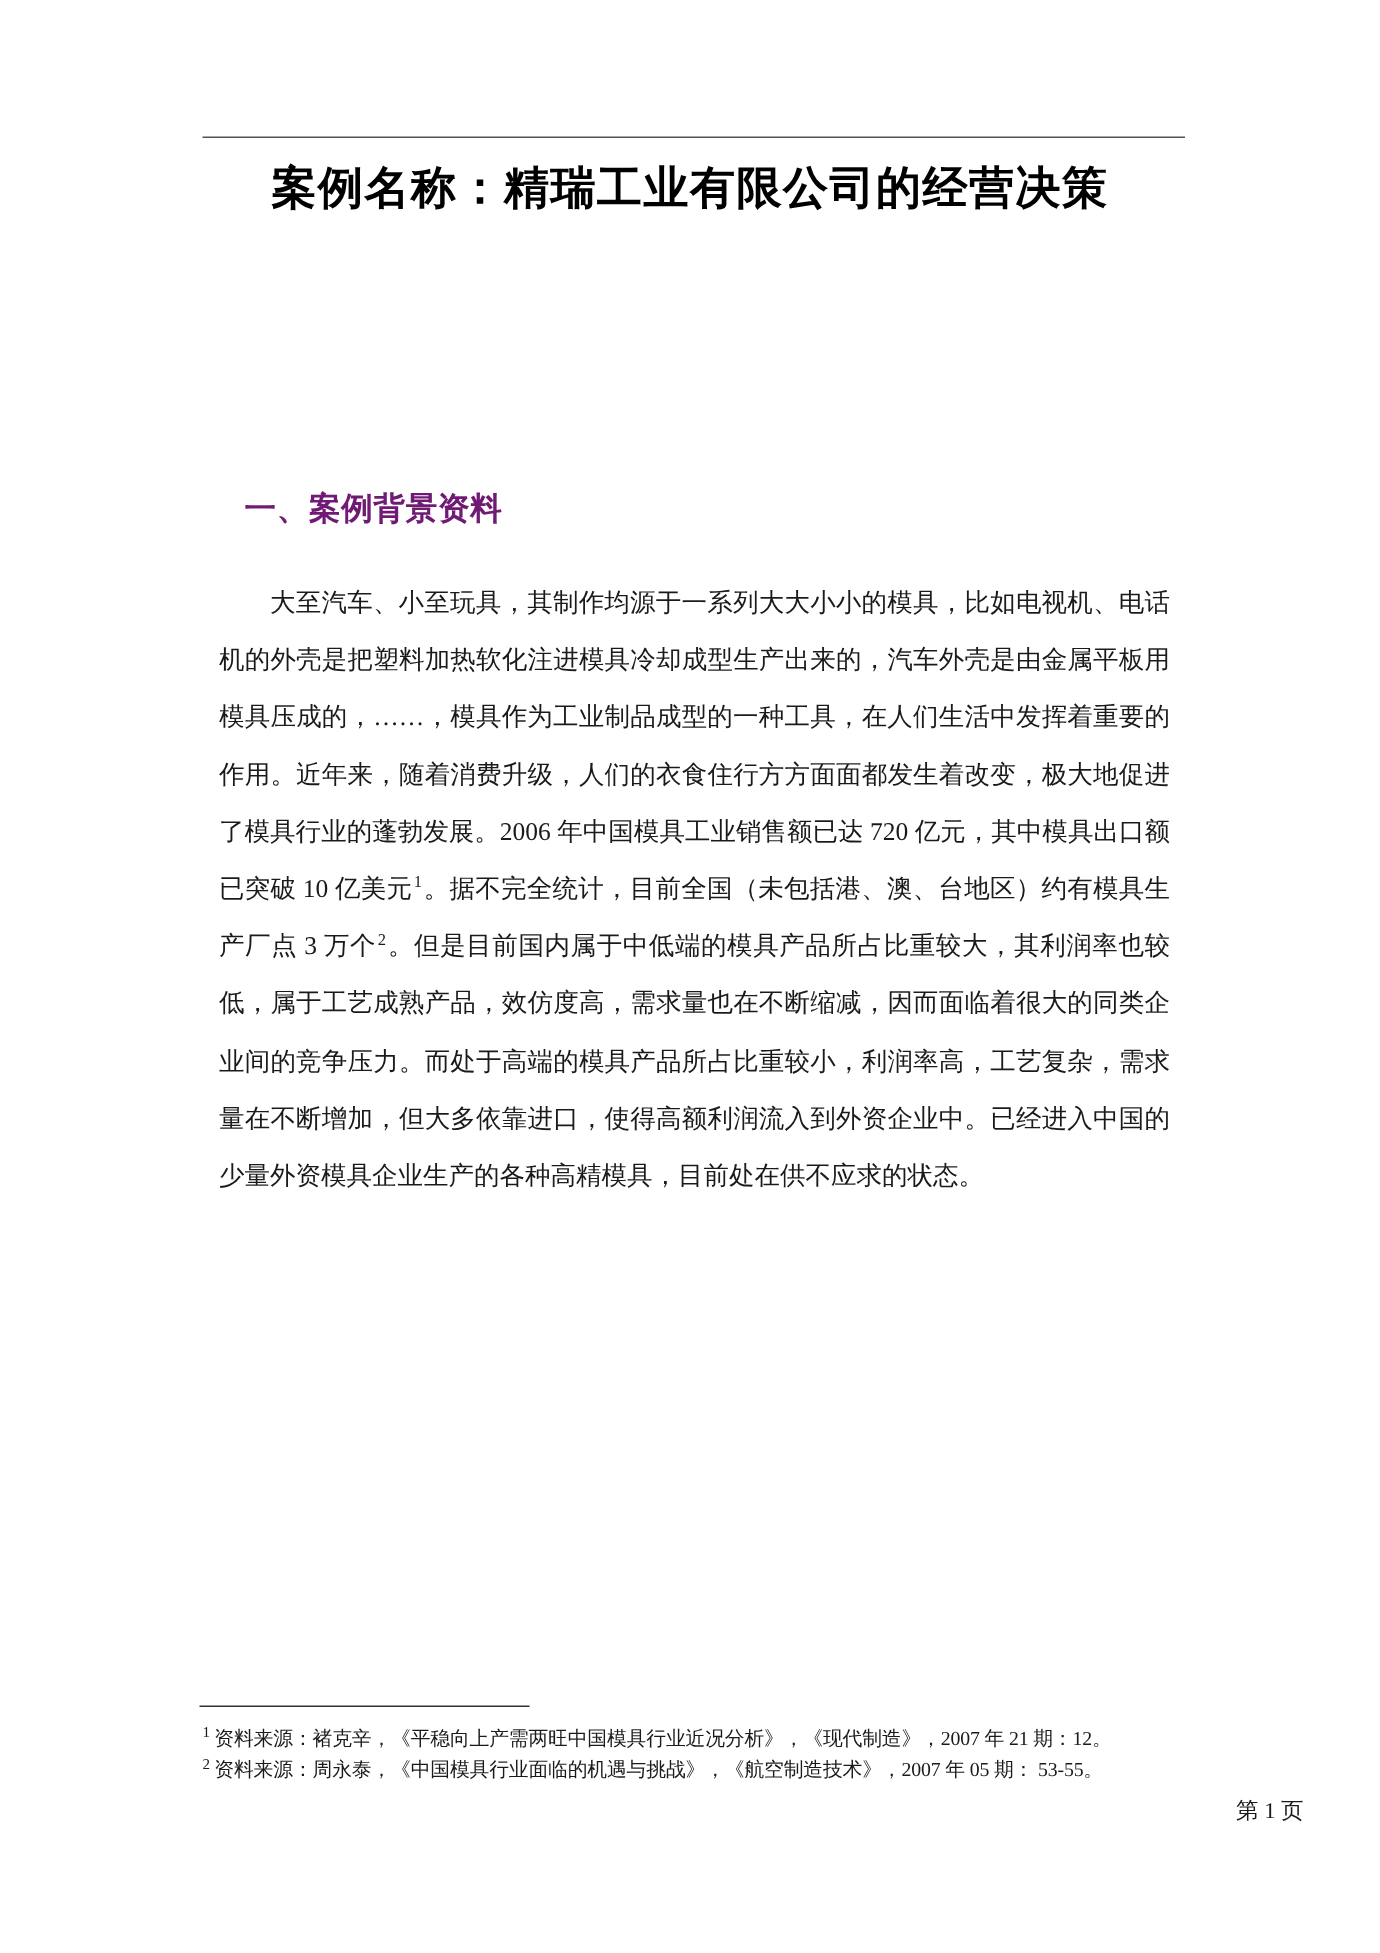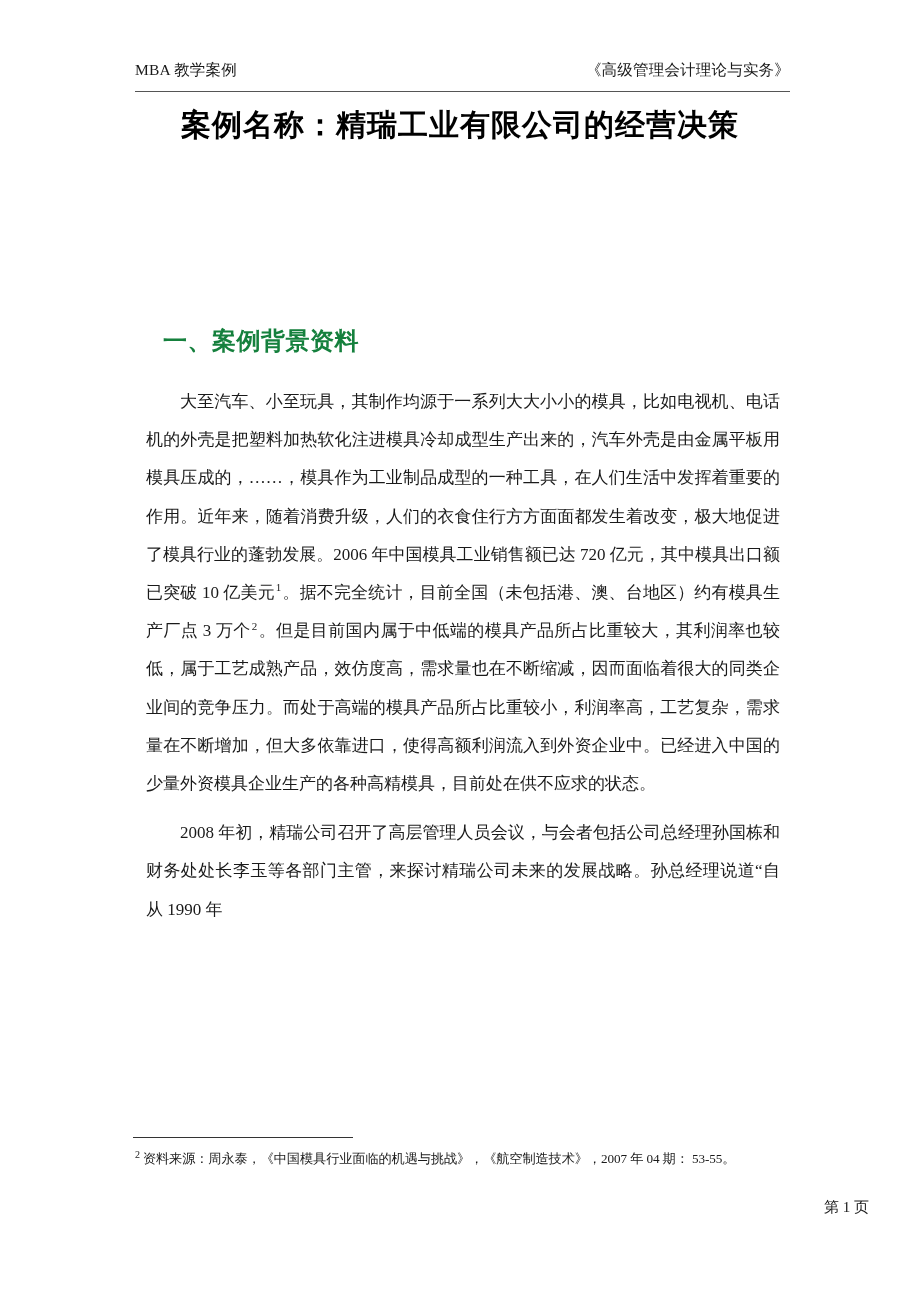--- a/index.html
+++ b/index.html
@@ -87,23 +87,23 @@
     text-justify: inter-character;
   }
 
   
   .section-heading {
     position: absolute;
     left: 163px;
     top: 325px;
     font-family: "DejaVu Sans", "Liberation Sans", sans-serif;
     font-weight: bold;
-    font-size: 24px;
+    font-size: 21px;
     letter-spacing: 0.5px;
-    color: #15803d;
+    color: #701a75;
   }
 
   
   .body-block {
     position: absolute;
     left: 135px;
     top: 372px;
     width: 656px;
     font-size: 17px;
     line-height: 38.2px;
@@ -160,36 +160,32 @@
     text-align: right;
     font-size: 15px;
     padding-left: 24px;
   }
 </style>
 </head>
 <body>
 
 <div class="page">
 
-  <div class="header">
-    <span class="header-left">MBA 教学案例</span>
-    <span class="header-right">《高级管理会计理论与实务》</span>
-  </div>
   <div class="header-rule"></div>
 
   <div class="doc-title">案例名称：精瑞工业有限公司的经营决策</div>
 
 
   <div class="section-heading">一、案例背景资料</div>
 
   <div class="body-block">
     <p><span>大至汽车、小至玩具，其制作均源于一系列大大小小的模具，比如电视机、电话机的外壳是把塑料加热软化注进模具冷却成型生产出来的，汽车外壳是由金属平板用模具压成的，……，模具作为工业制品成型的一种工具，在人们生活中发挥着重要的作用。近年来，随着消费升级，人们的衣食住行方方面面都发生着改变，极大地促进了模具行业的蓬勃发展。2006 年中国模具工业销售额已达 720 亿元，其中模具出口额已突破 10 亿美元</span><sup>1</sup><span>。据不完全统计，目前全国（未包括港、澳、台地区）约有模具生产厂点 3 万个</span><sup>2</sup><span>。但是目前国内属于中低端的模具产品所占比重较大，其利润率也较低，属于工艺成熟产品，效仿度高，需求量也在不断缩减，因而面临着很大的同类企业间的竞争压力。而处于高端的模具产品所占比重较小，利润率高，工艺复杂，需求量在不断增加，但大多依靠进口，使得高额利润流入到外资企业中。已经进入中国的少量外资模具企业生产的各种高精模具，目前处在供不应求的状态。</span></p>
-    <p>2008 年初，精瑞公司召开了高层管理人员会议，与会者包括公司总经理孙国栋和财务处处长李玉等各部门主管，来探讨精瑞公司未来的发展战略。孙总经理说道“自从 1990 年</p>
   </div>
 
   <div class="footnote-rule"></div>
   <div class="footnotes">
-    <p class="fn"><span class="fn-num">2</span><span>资料来源：周永泰，《中国模具行业面临的机遇与挑战》，《航空制造技术》，2007 年  04 期： 53-55。</span></p>
+    <p class="fn"><span class="fn-num">1</span><span>资料来源：褚克辛，《平稳向上产需两旺中国模具行业近况分析》，《现代制造》，2007 年 21 期：12。</span></p>
+    <p class="fn"><span class="fn-num">2</span><span>资料来源：周永泰，《中国模具行业面临的机遇与挑战》，《航空制造技术》，2007 年  05 期： 53-55。</span></p>
   </div>
 
   <div class="page-footer">第 1 页</div>
 
 </div>
 
 </body></html>

